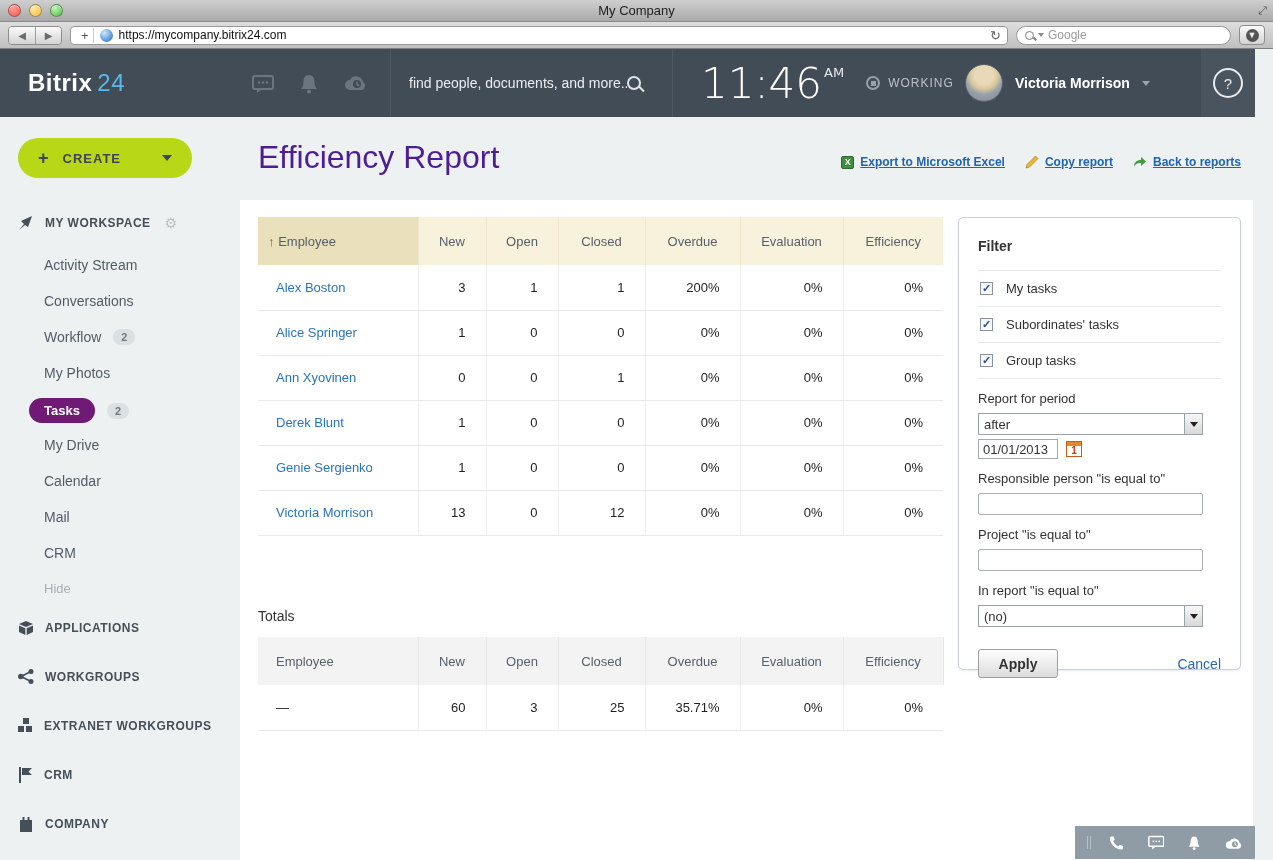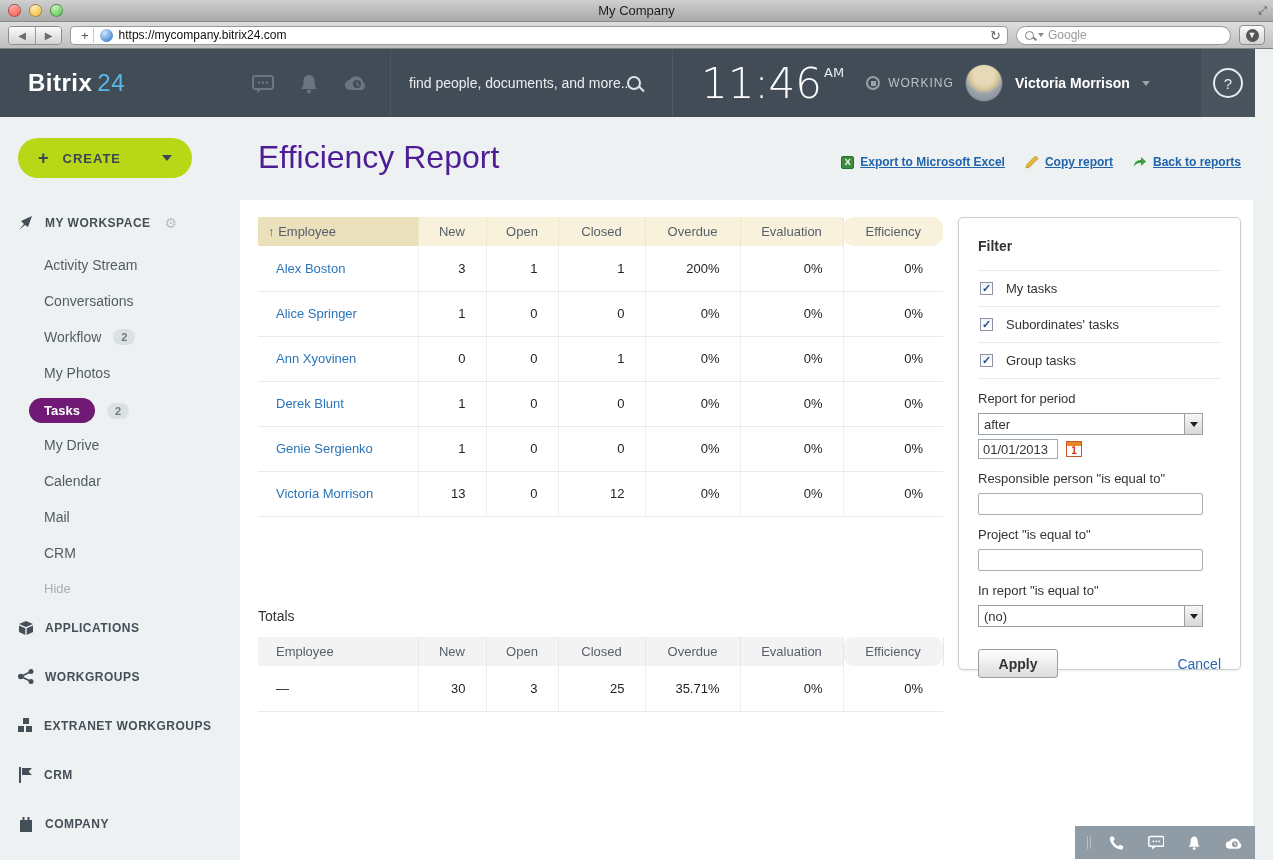--- a/index.html
+++ b/index.html
@@ -105,23 +105,23 @@
     color:#1f64ad; cursor:pointer; }
   .action u { text-decoration:underline; }
   .excel-ic { width:13px; height:13px; background:#3e8e41; border:1px solid #2c6b2f; border-radius:2px;
     color:#fff; font-size:9px; font-weight:bold; display:flex; align-items:center; justify-content:center; }
   .white-panel { position:absolute; left:0; top:83px; right:20px; bottom:0; background:#fff; }
 
   table.report { border-collapse:collapse; table-layout:fixed; font-size:13px; }
   table.report col.c0{width:160px} table.report col.c1{width:68px} table.report col.c2{width:72px}
   table.report col.c3{width:87px} table.report col.c4{width:95px} table.report col.c5{width:103px}
   table.report col.c6{width:100px}
-  table.report th { height:29px; font-weight:normal; color:#57606a; text-align:center;
+  table.report th { height:48px; font-weight:normal; color:#57606a; text-align:center;
     background:#f8f2dc; border-right:1px solid #efe7c8;margin-top:12px; }
-  table.report th:last-child { border-right:none;border-radius:11px; }
+  table.report th:last-child { border-right:none; }
   table.report th.active { background:#eae0bc; text-align:left; padding-left:10px; }
   table.report td { height:45px; border-bottom:1px solid #eaeaea; border-right:1px solid #efefef;
     text-align:right; padding-right:20px; color:#222; background:#fff; }
   table.report td:last-child { border-right:none; }
   table.report td.namecell { text-align:left; padding-left:18px; color:#2b74b8; cursor:pointer; }
   table.report.totals th { background:#f3f3f3; border-right:1px solid #e7e7e7; }
   table.report.totals th.plain { text-align:left; padding-left:18px; background:#f3f3f3; }
   .maintable { position:absolute; left:18px; top:17px; }
   .totals-lbl { position:absolute; left:18px; top:408px; font-size:14px; color:#333; }
   .totalstable { position:absolute; left:18px; top:437px; }
@@ -445,21 +445,21 @@
         <th class="plain">Employee</th>
         <th>New</th>
         <th>Open</th>
         <th>Closed</th>
         <th>Overdue</th>
         <th>Evaluation</th>
         <th>Efficiency</th>
       </tr>
       <tr>
         <td class="namecell" style="color:#222">—</td>
-        <td>30</td>
+        <td>60</td>
         <td>3</td>
         <td>25</td>
         <td>35.71%</td>
         <td>0%</td>
         <td>0%</td>
       </tr>
     </tbody>
       </table>
 
     <div class="filter">

